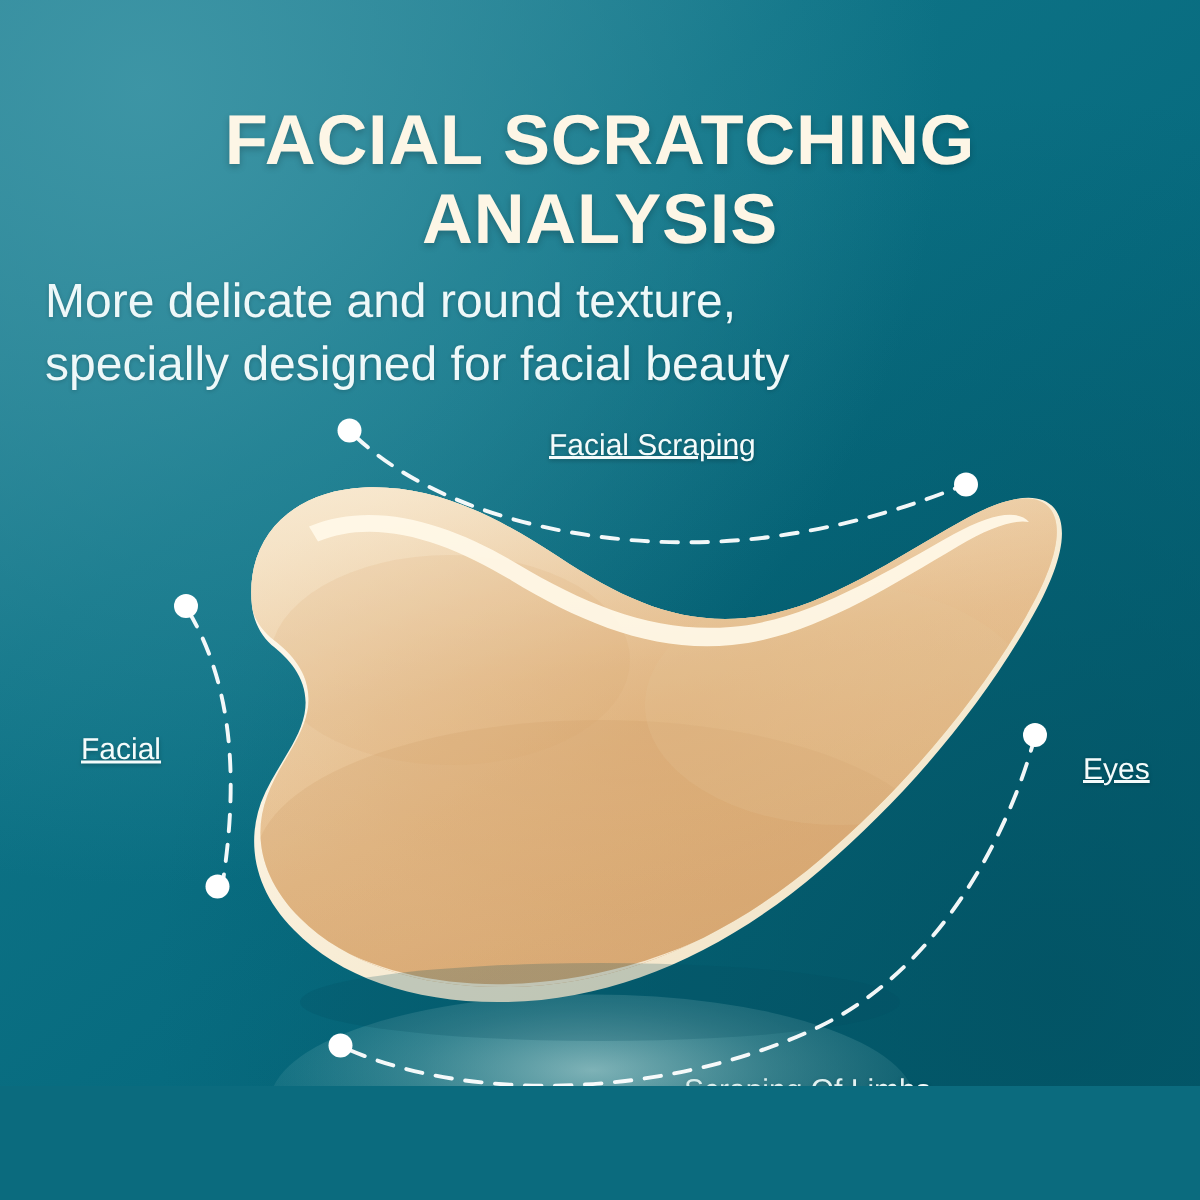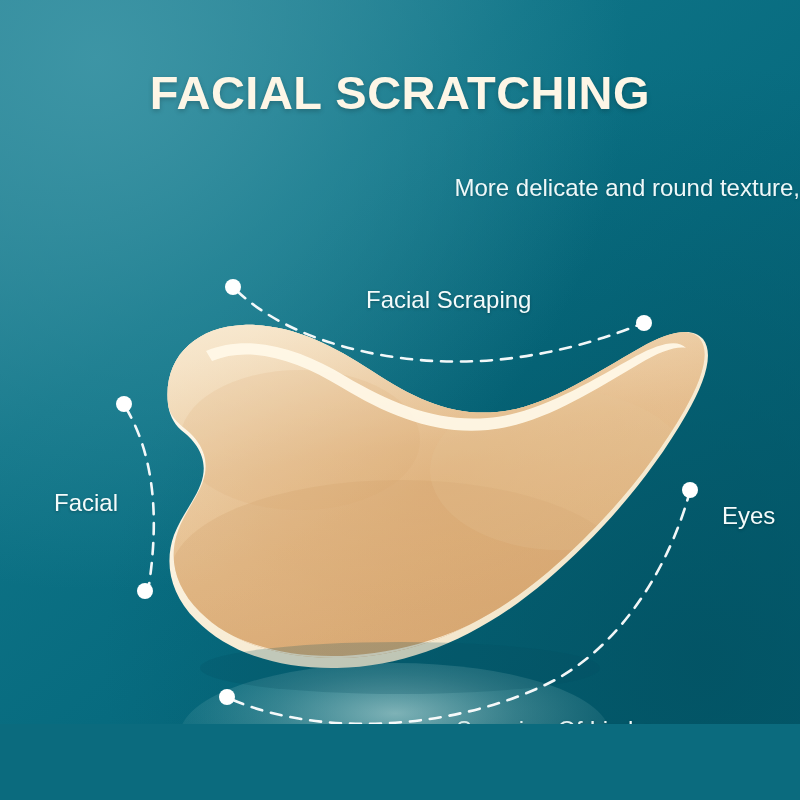--- a/index.html
+++ b/index.html
@@ -36,37 +36,38 @@
     letter-spacing: 0.5px;
     text-shadow: 0 2px 5px rgba(0,0,0,0.22);
   }
   .headline .line2 { display: block; }
 
   .subhead {
     position: absolute;
     left: 0;
     right: 0;
     top: 148px;
-    text-align: right;
+    text-align: left;
     color: #eef8f9;
-    font-size: 24px;
+    font-size: 32px;
     font-weight: normal;
     line-height: 1.3;
     text-shadow: 0 1px 3px rgba(0,0,0,0.2);
     padding-left: 30px;
   }
   .subhead .line2 { display: block; }
 
   
   .callout {
     position: absolute;
     color: #f4fbfb;
-    font-size: 24px;
+    font-size: 20px;
     white-space: nowrap;
     text-shadow: 0 1px 3px rgba(0,0,0,0.28);
+    text-decoration: underline;
   }
   #label-facial-scraping { left: 366px; top: 286px; }
   #label-massage         { left: 54px;  top: 489px; }
   #label-eyes            { left: 722px; top: 502px; }
   #label-legs            { left: 211px; top: 728px; }
   #label-scraping-limbs  { left: 456px; top: 716px; }
 
   
   svg.layer {
     position: absolute;
@@ -220,24 +221,26 @@
     <circle class="dot" cx="145" cy="591" r="8"></circle>
 
     <path class="dash" d="M 233,700 C 320,737 450,730 545,685 C 625,647 670,560 688,498"></path>
     <circle class="dot" cx="227" cy="697" r="8"></circle>
     <circle class="dot" cx="690" cy="490" r="8"></circle>
   </svg>
 
   <div class="text-layer">
     <h1 class="headline">
       <span>FACIAL SCRATCHING</span>
+      <span class="line2">ANALYSIS</span>
     </h1>
 
     <p class="subhead">
       <span>More delicate and round texture,</span>
+      <span class="line2">specially designed for facial beauty</span>
     </p>
 
     <div class="callout" id="label-facial-scraping">Facial Scraping</div>
 
     <div class="callout" id="label-massage">Facial</div>
 
     <div class="callout" id="label-eyes">Eyes</div>
 
     <div class="callout" id="label-legs">Legs</div>
 

